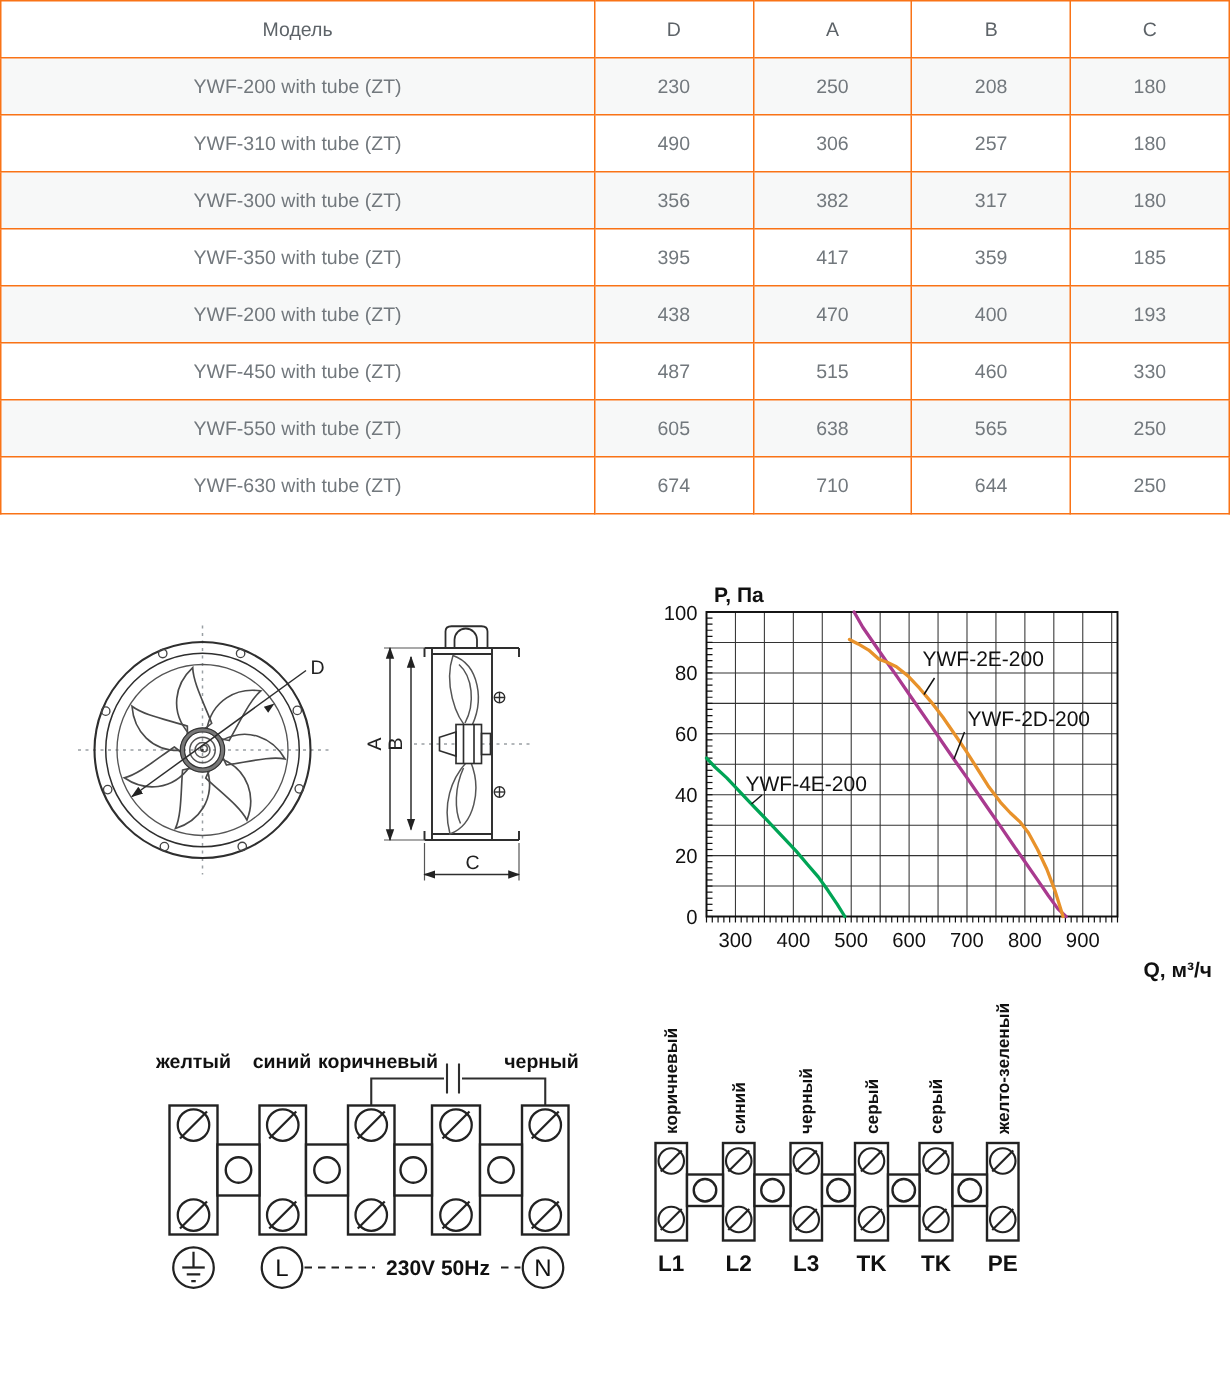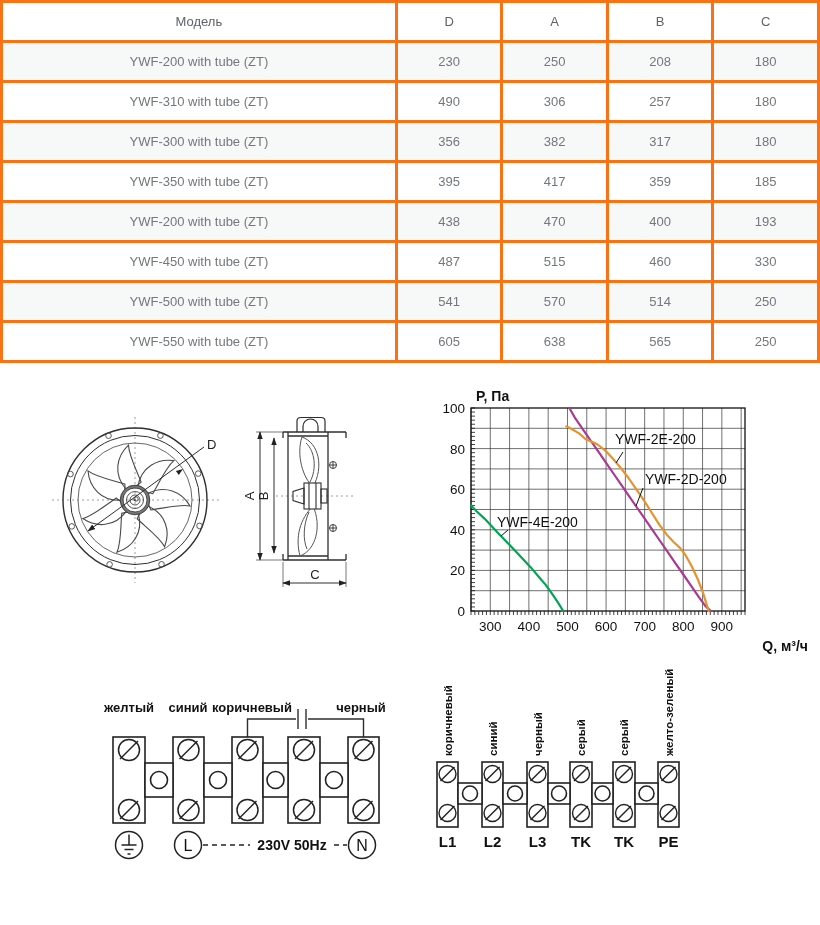--- a/index.html
+++ b/index.html
@@ -1,21 +1,21 @@
 <!DOCTYPE html>
 <html><head>
 <meta charset="utf-8">
 <style>
   html,body{margin:0;padding:0;background:#fff;}
   .page{position:relative;width:820px;height:925px;background:#fff;overflow:hidden;
         font-family:"Liberation Sans",sans-serif;}
   
   table.spec{position:absolute;top:0;left:0;width:820px;border-collapse:collapse;
              font-size:13px;color:#72787d;}
-  table.spec th,table.spec td{border:3px solid #f97316;text-align:center;
+  table.spec th,table.spec td{border:1px solid #f97316;text-align:center;
              padding:11px 4px;font-weight:400;margin-top:37px;}
   table.spec thead th{color:#5d6368;background:#fff;}
   table.spec tbody tr:nth-child(odd){background:#f7f8f8;}
   table.spec tbody tr:nth-child(even){background:#ffffff;}
   .col-model{width:47.5%;}
   .col-num{width:12.7%;}
   
   .figures{position:absolute;top:385px;left:0;width:820px;height:275px;}
   .figures svg{position:absolute;top:0;}
   #fan-drawing{left:0;}
@@ -87,31 +87,31 @@
         <td>193</td>
       </tr>
       <tr>
         <td>YWF-450 with tube (ZT)</td>
         <td>487</td>
         <td>515</td>
         <td>460</td>
         <td>330</td>
       </tr>
       <tr>
-        <td>YWF-500 with tube (ZT)</td>
-        <td>541</td>
-        <td>570</td>
-        <td>514</td>
-        <td>250</td>
-      </tr>
-      <tr>
         <td>YWF-550 with tube (ZT)</td>
         <td>605</td>
         <td>638</td>
         <td>565</td>
+        <td>250</td>
+      </tr>
+      <tr>
+        <td>YWF-630 with tube (ZT)</td>
+        <td>674</td>
+        <td>710</td>
+        <td>644</td>
         <td>250</td>
       </tr>
     </tbody>
   </table>
 
   <div class="figures">
 
     <svg id="fan-drawing" width="430" height="275" viewBox="0 0 430 275">
       <defs>
         <marker id="ah" viewBox="0 0 10 10" refX="9" refY="5" markerWidth="8" markerHeight="8" orient="auto-start-reverse">

